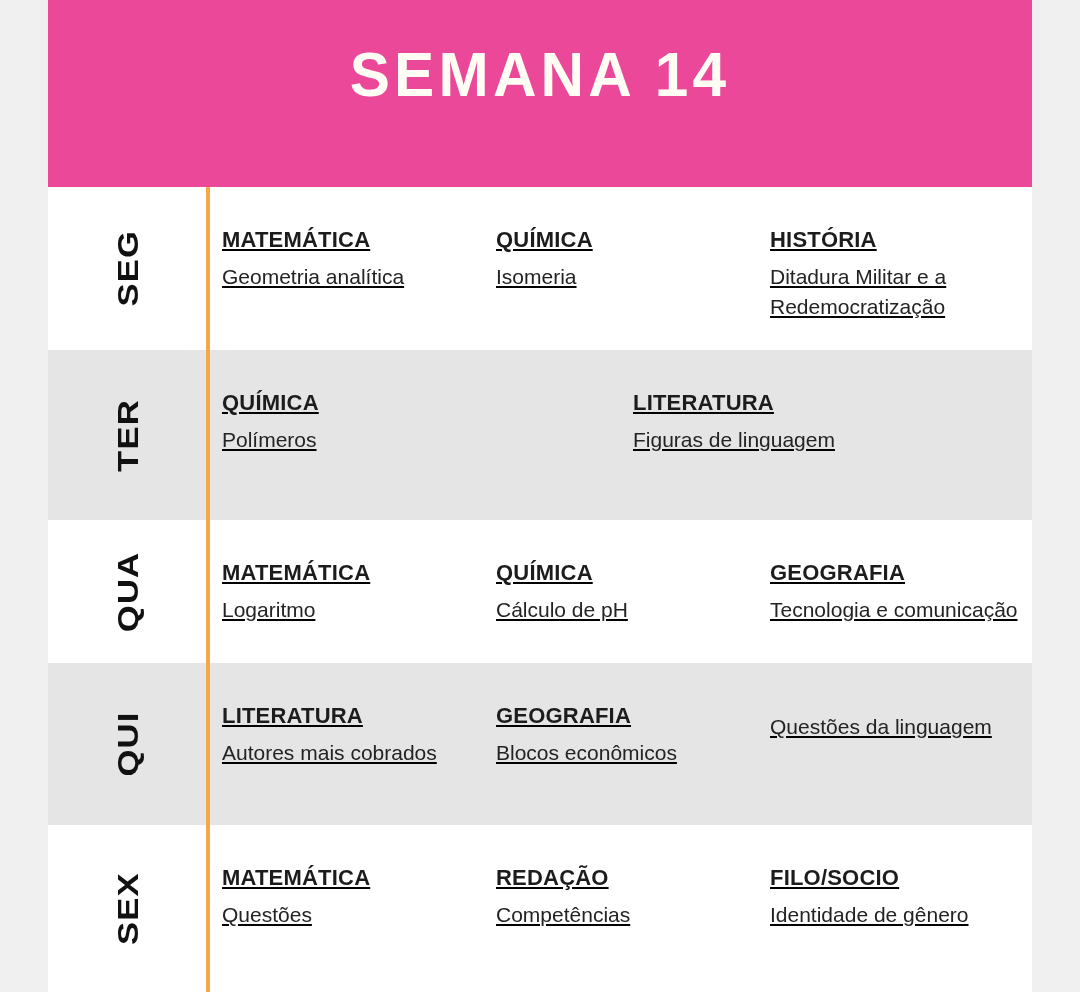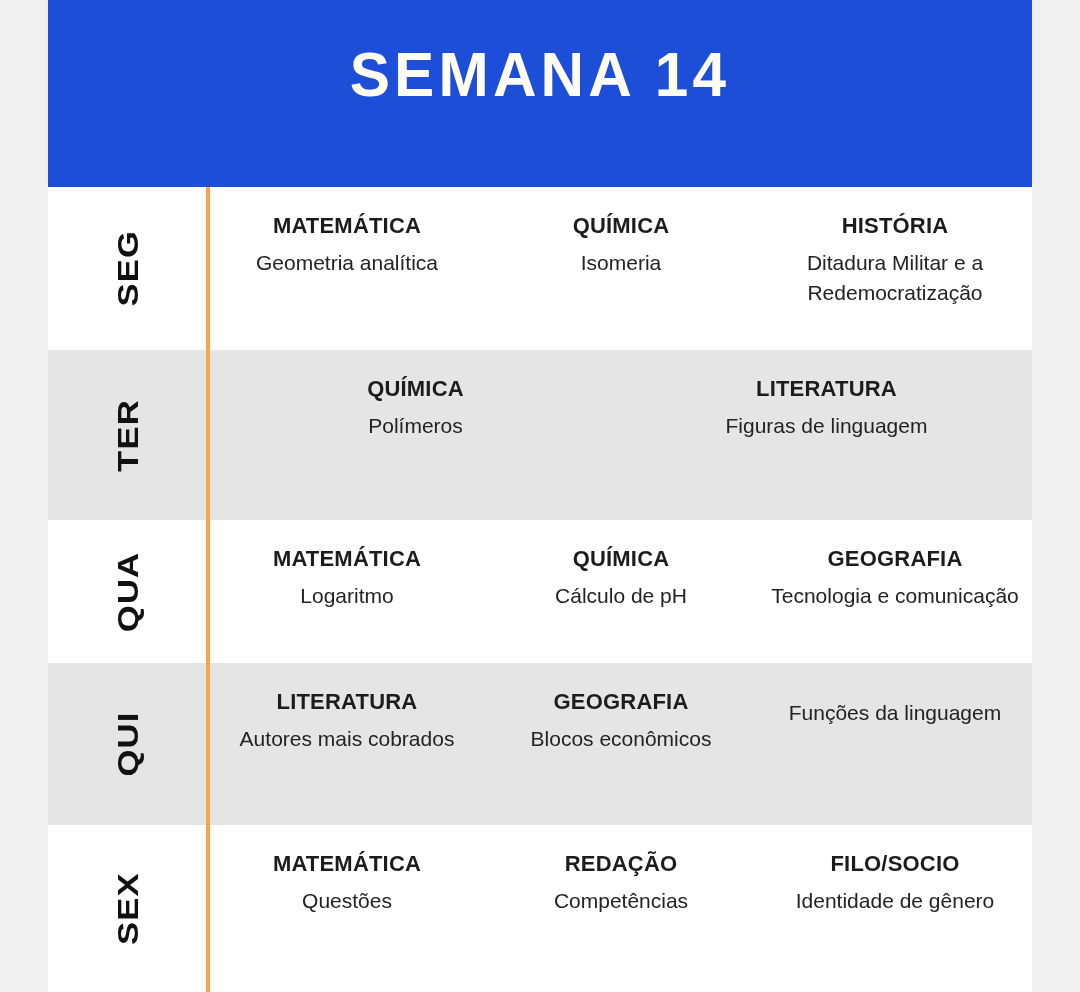--- a/index.html
+++ b/index.html
@@ -32,21 +32,21 @@
     width: 984px;
     height: 992px;
     background: #ffffff;
     overflow: hidden;
   }
 
   
   .banner {
     position: relative;
     height: 187px;
-    background: #1d4ed8;
+    background: #ec4899;
     display: flex;
     align-items: center;
     justify-content: center;
   }
 
   .banner-title {
     font-family: "Liberation Sans Narrow", "Liberation Sans", "DejaVu Sans", sans-serif;
     font-weight: 700;
     font-size: 58px;
     line-height: 1;
@@ -116,22 +116,22 @@
 
   
   .cells {
     flex: 1 1 auto;
     display: flex;
     padding-left: 4px;
   }
 
   .cell {
     flex: 1 1 33.333%;
-    padding: 26px 12px 10px 12px;
-    text-align: center;
+    padding: 40px 12px 10px 12px;
+    text-decoration: underline;
   }
 
   .subject {
     font-family: "Liberation Sans", "DejaVu Sans", sans-serif;
     font-weight: 700;
     font-size: 22px;
     letter-spacing: 0.2px;
     color: #1c1c1c;
     line-height: 1.2;
     white-space: nowrap;
@@ -224,21 +224,21 @@
         <div class="cells">
           <div class="cell">
             <div class="subject">LITERATURA</div>
             <div class="topic">Autores mais cobrados</div>
           </div>
           <div class="cell">
             <div class="subject">GEOGRAFIA</div>
             <div class="topic">Blocos econômicos</div>
           </div>
           <div class="cell">
-            <div class="topic">Funções da linguagem</div>
+            <div class="topic">Questões da linguagem</div>
           </div>
         </div>
       </div>
 
       <div class="row row-h-167">
         <div class="day-cell">
           <span class="day-label">SEX</span>
         </div>
         <div class="cells">
           <div class="cell">

